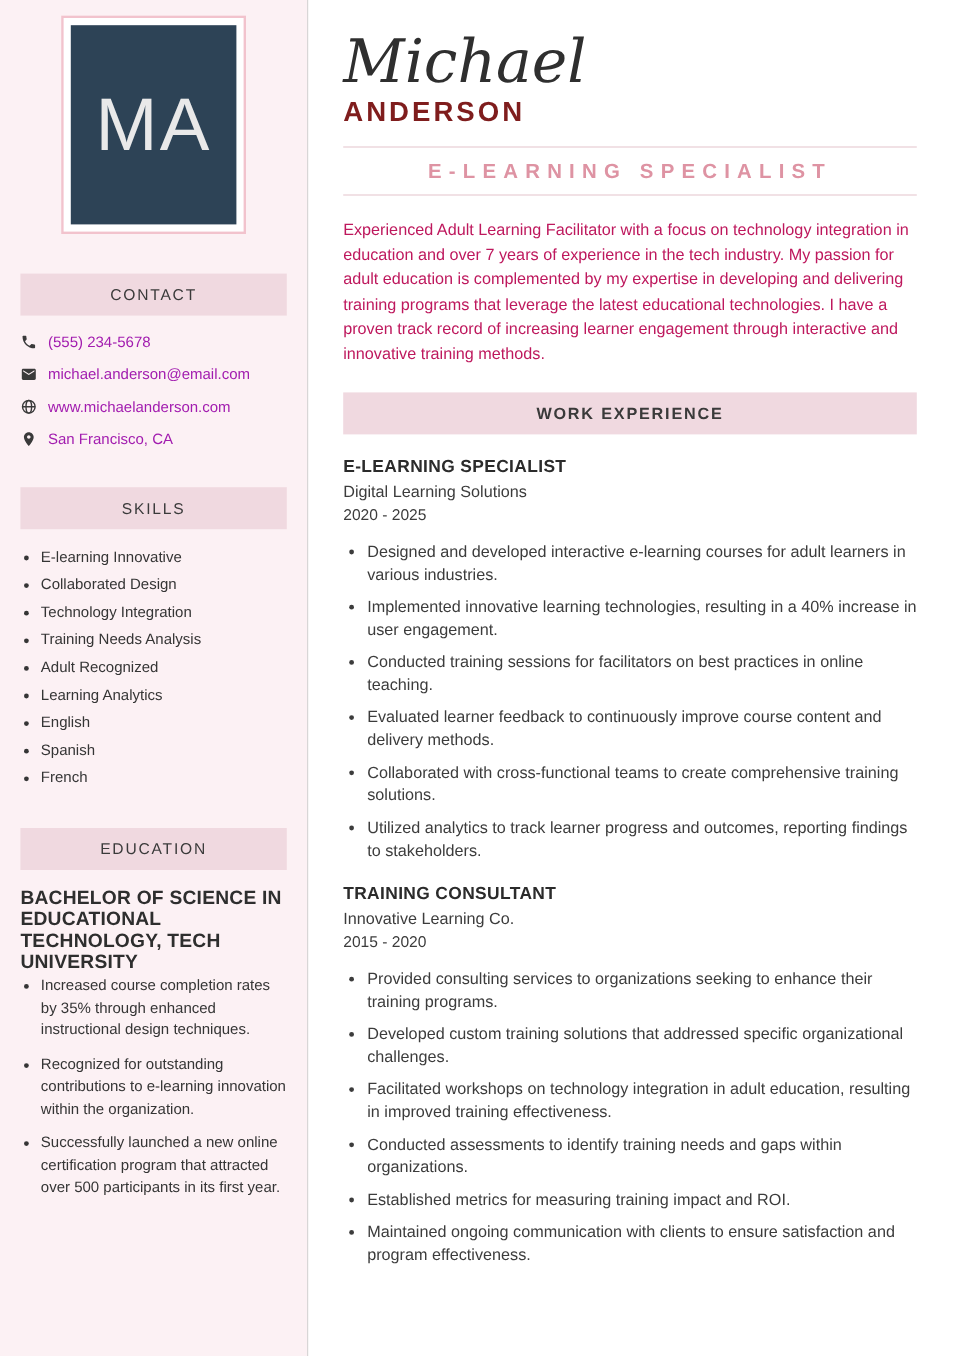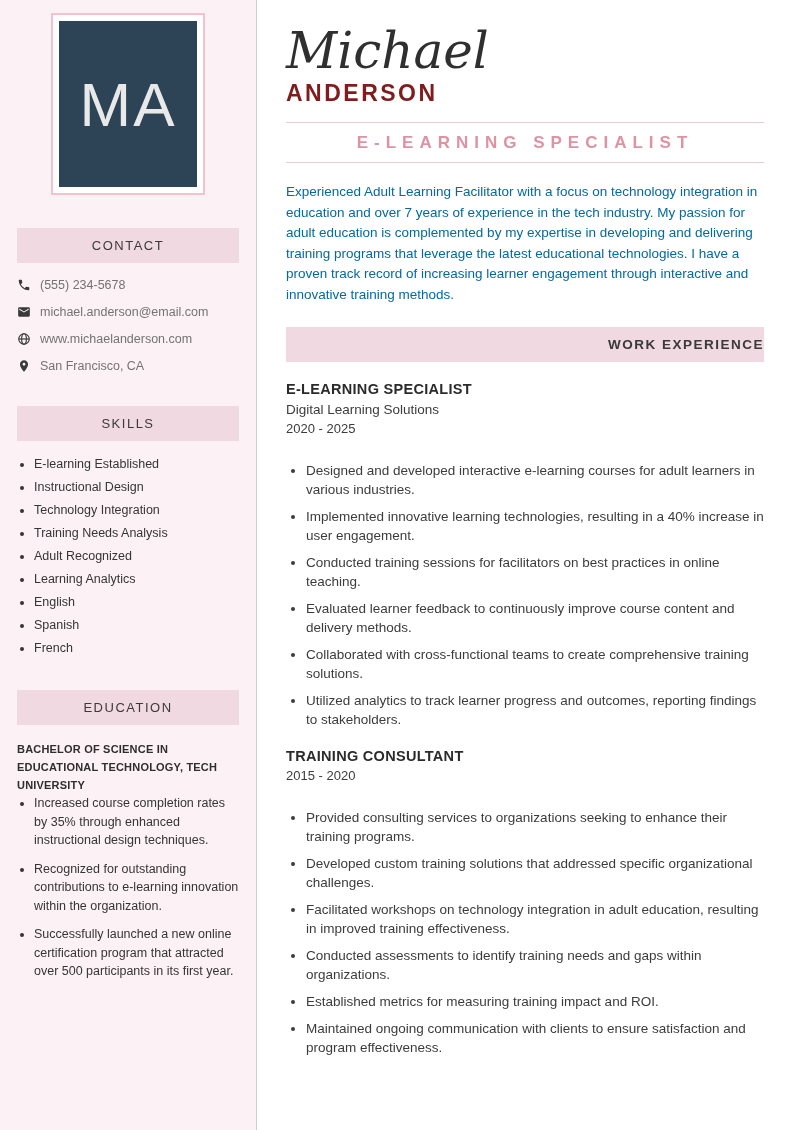--- a/index.html
+++ b/index.html
@@ -40,33 +40,33 @@
     text-align: center;
     font-weight: normal;
     font-size: 13px;
     letter-spacing: 1.5px;
     color: #3a3a3a;
     padding: 10px 0;
   }
   .contact-list { list-style: none; }
   .contact-list li {
     display: flex; align-items: flex-start; gap: 9px;
-    font-size: 12.5px; color: #737373;
+    font-size: 12.5px; color: #a21caf;
     margin-bottom: 13px;
   }
   .cicon { width: 14px; height: 14px; flex: 0 0 14px; margin-top: 0px; }
   .cicon svg { width: 14px; height: 14px; display: block; }
   .side-bullets { list-style: disc; padding-left: 17px; }
   .side-bullets li {
     font-size: 12.5px; line-height: 17px;
     color: #353535; margin-bottom: 6px;
   }
   .ach-bullets li { margin-bottom: 10px; line-height: 18.5px; }
   .degree {
-    font-weight: bold; font-size: 11px; line-height: 18px;
+    font-weight: bold; font-size: 16px; line-height: 18px;
     color: #2e2e2e; letter-spacing: 0.2px;
   }
 
   
   .main { flex: 1; padding: 24px 28px 20px 29px; background: #ffffff; }
   .first-name {
     font-family: "DejaVu Serif", serif;
     font-style: italic;
     font-size: 50px; line-height: 54px;
     color: #2f2f2f;
@@ -78,35 +78,35 @@
   .rule { border: none; border-top: 1px solid var(--rule-color, #e8cdd5); }
   .rule-top { margin-top: 15px; }
   .job-title {
     text-align: center;
     color: var(--accent-pink, #de93a3);
     font-size: 17px; font-weight: bold; letter-spacing: 6px;
     padding: 10px 0 9px 0;
   }
   .summary {
     margin-top: 19px;
-    font-size: 13.5px; line-height: 20.5px; color: #0369a1;
+    font-size: 13.5px; line-height: 20.5px; color: #be185d;
   }
   .section-bar {
     margin-top: 22px;
     background: var(--bar-bg, #f0d9e0);
-    text-align: right;
+    text-align: center;
     font-weight: bold; font-size: 13.5px; letter-spacing: 1.5px;
     color: #3a3a3a;
     padding: 10px 0;
   }
   .job { margin-top: 19px; }
   .role { font-size: 14.5px; font-weight: bold; color: #2b2b2b; letter-spacing: 0.3px; }
   .company { font-size: 13.5px; margin-top: 5px; color: #3c3c3c; }
   .dates { font-size: 13px; margin-top: 4px; color: #3c3c3c; }
-  .job-bullets { list-style: disc; padding-left: 20px; margin-top: 25px; }
+  .job-bullets { list-style: disc; padding-left: 20px; margin-top: 14px; }
   .job-bullets li { font-size: 13.5px; line-height: 19px; margin-bottom: 8px; color: #3c3c3c; }
 </style>
 </head>
 <body>
 
 <div class="page">
 
   <aside class="sidebar">
 
     <div class="monogram-frame">
@@ -150,22 +150,22 @@
           </span>
           <span>San Francisco, CA</span>
         </li>
       </ul>
     </section>
 
     <section>
       <div class="side-header">SKILLS</div>
       <ul class="side-bullets">
 
-      <li>E-learning Established</li>
-          <li>Instructional Design</li>
+      <li>E-learning Innovative</li>
+          <li>Collaborated Design</li>
           <li>Technology Integration</li>
           <li>Training Needs Analysis</li>
           <li>Adult Recognized</li>
           <li>Learning Analytics</li>
         </ul>
     </section>
 
     <section>
       <ul class="side-bullets">
 
@@ -214,20 +214,21 @@
           <li>Implemented innovative learning technologies, resulting in a 40% increase in user engagement.</li>
           <li>Conducted training sessions for facilitators on best practices in online teaching.</li>
           <li>Evaluated learner feedback to continuously improve course content and delivery methods.</li>
           <li>Collaborated with cross-functional teams to create comprehensive training solutions.</li>
           <li>Utilized analytics to track learner progress and outcomes, reporting findings to stakeholders.</li>
         </ul>
     </section>
 
     <section class="job">
       <div class="role">TRAINING CONSULTANT</div>
+      <div class="company">Innovative Learning Co.</div>
       <div class="dates">2015 - 2020</div>
       <ul class="job-bullets">
 
       <li>Provided consulting services to organizations seeking to enhance their training programs.</li>
           <li>Developed custom training solutions that addressed specific organizational challenges.</li>
           <li>Facilitated workshops on technology integration in adult education, resulting in improved training effectiveness.</li>
           <li>Conducted assessments to identify training needs and gaps within organizations.</li>
           <li>Established metrics for measuring training impact and ROI.</li>
           <li>Maintained ongoing communication with clients to ensure satisfaction and program effectiveness.</li>
         </ul>

